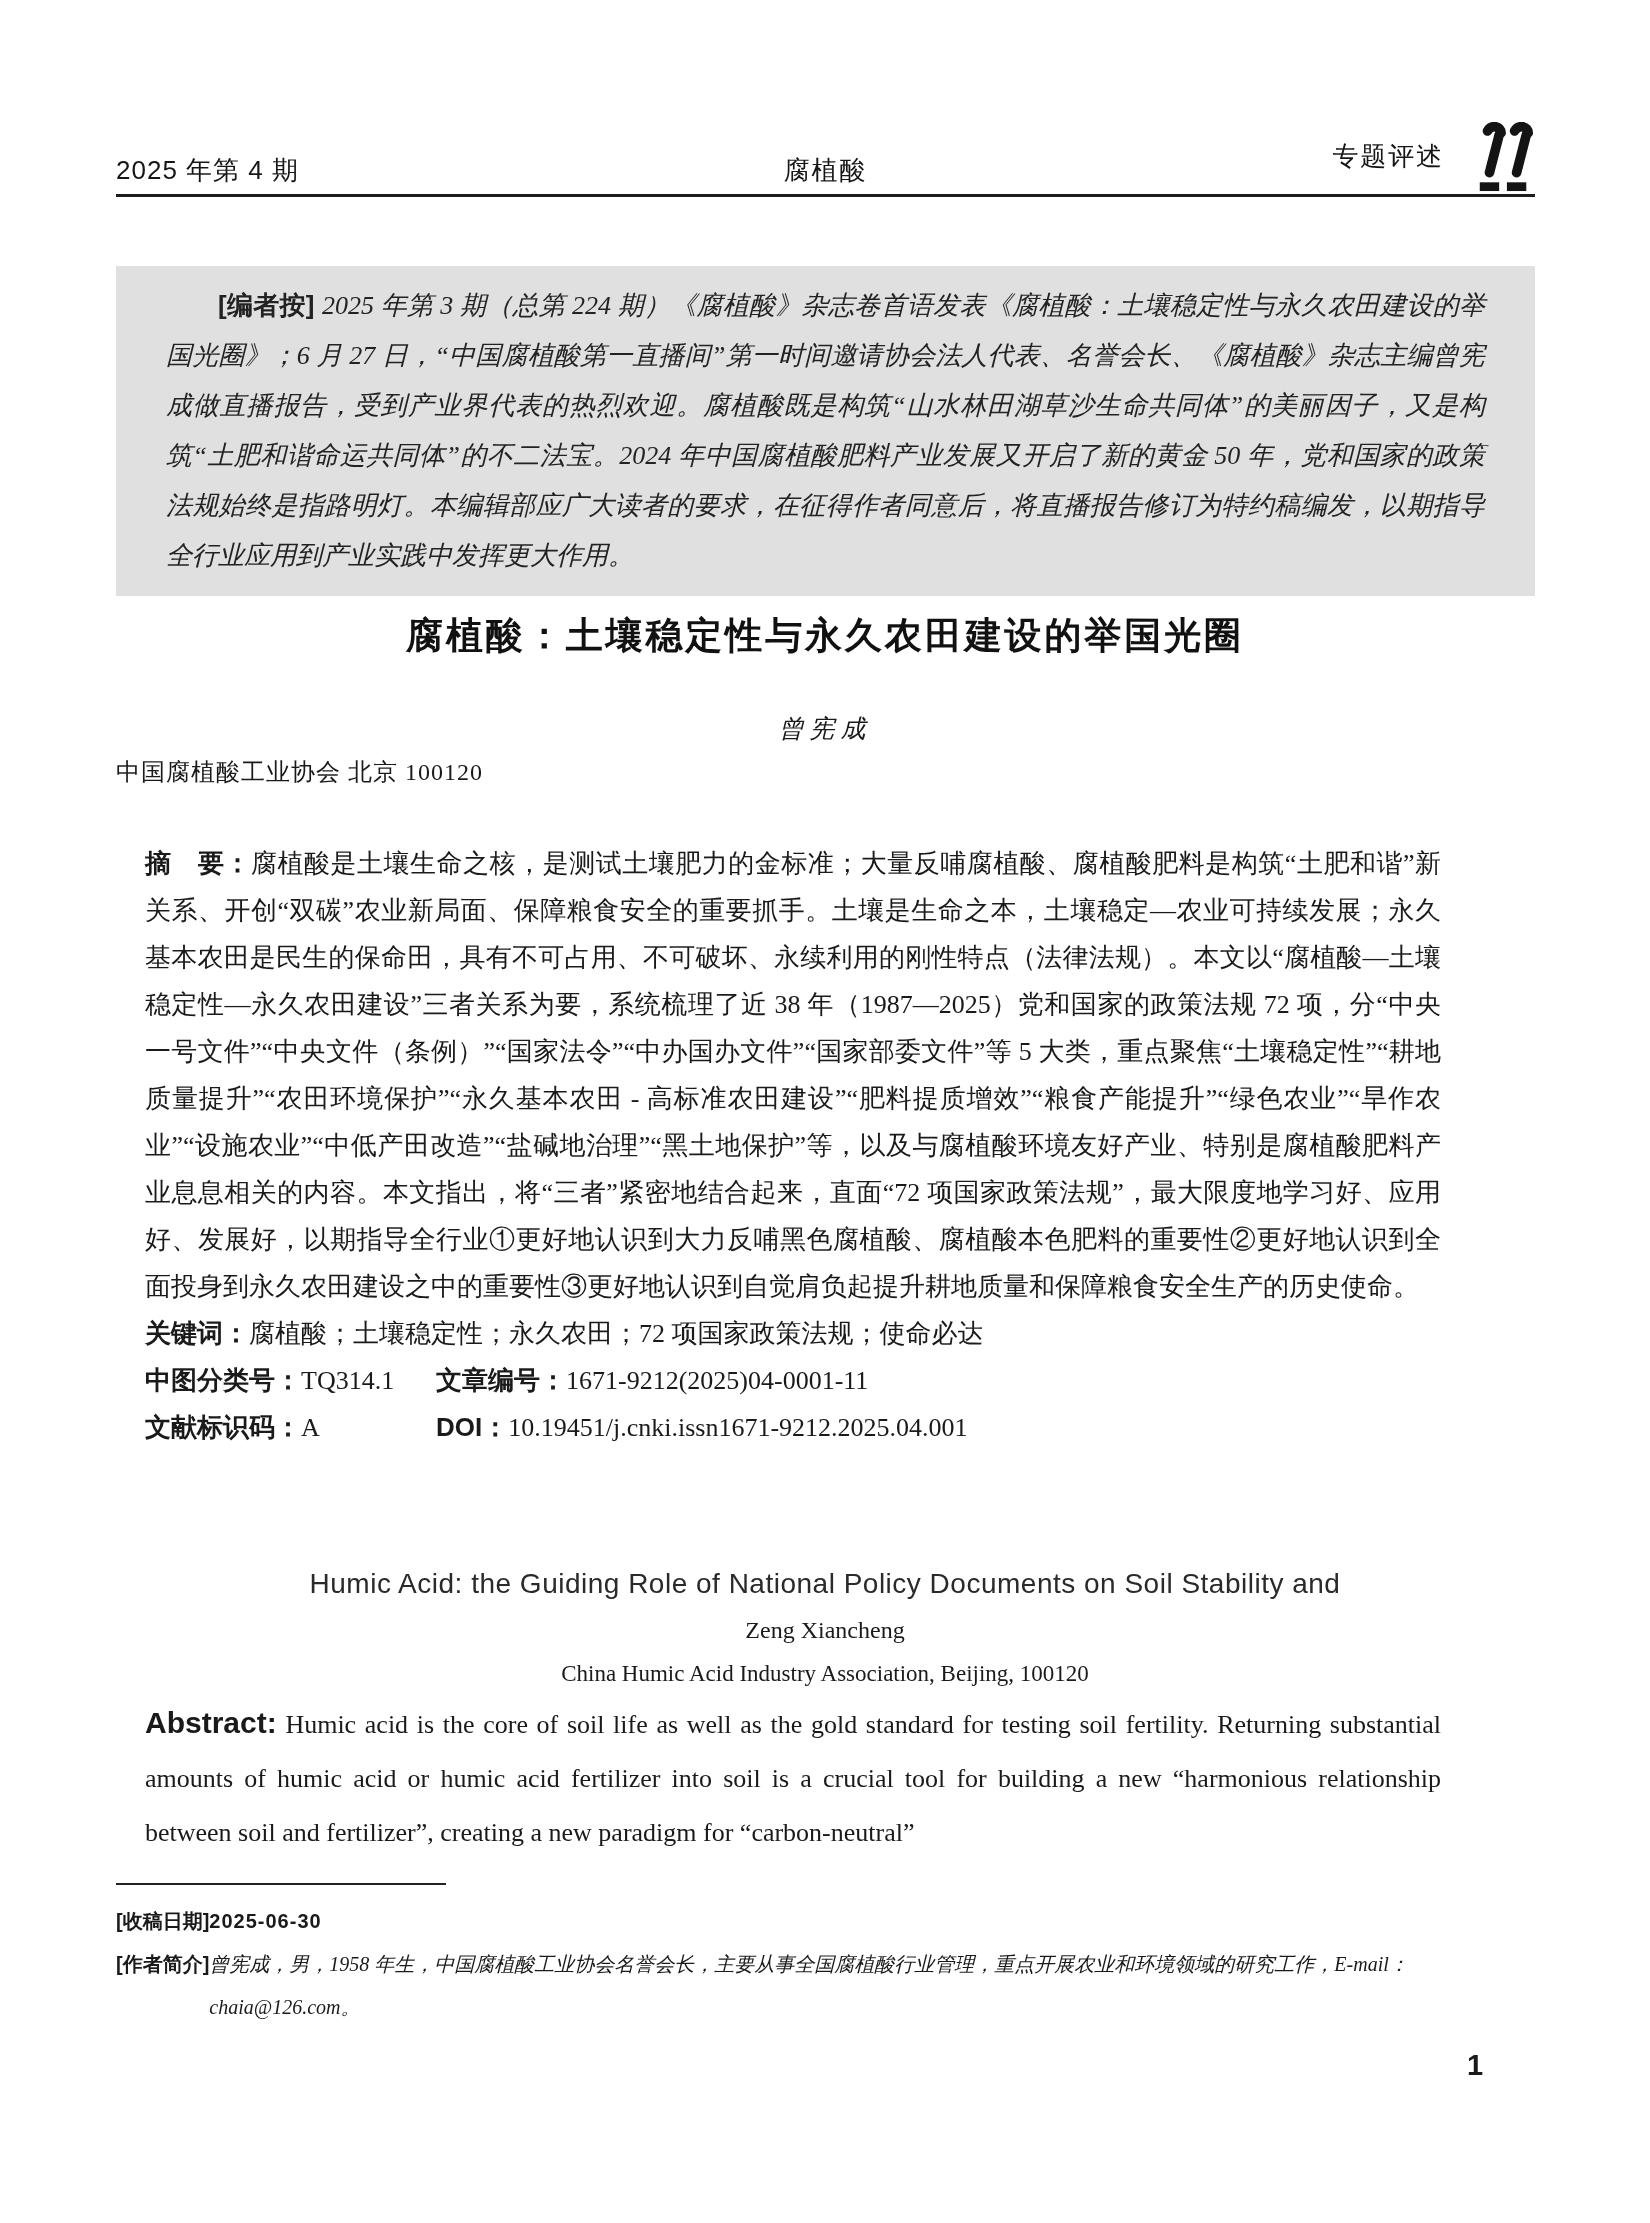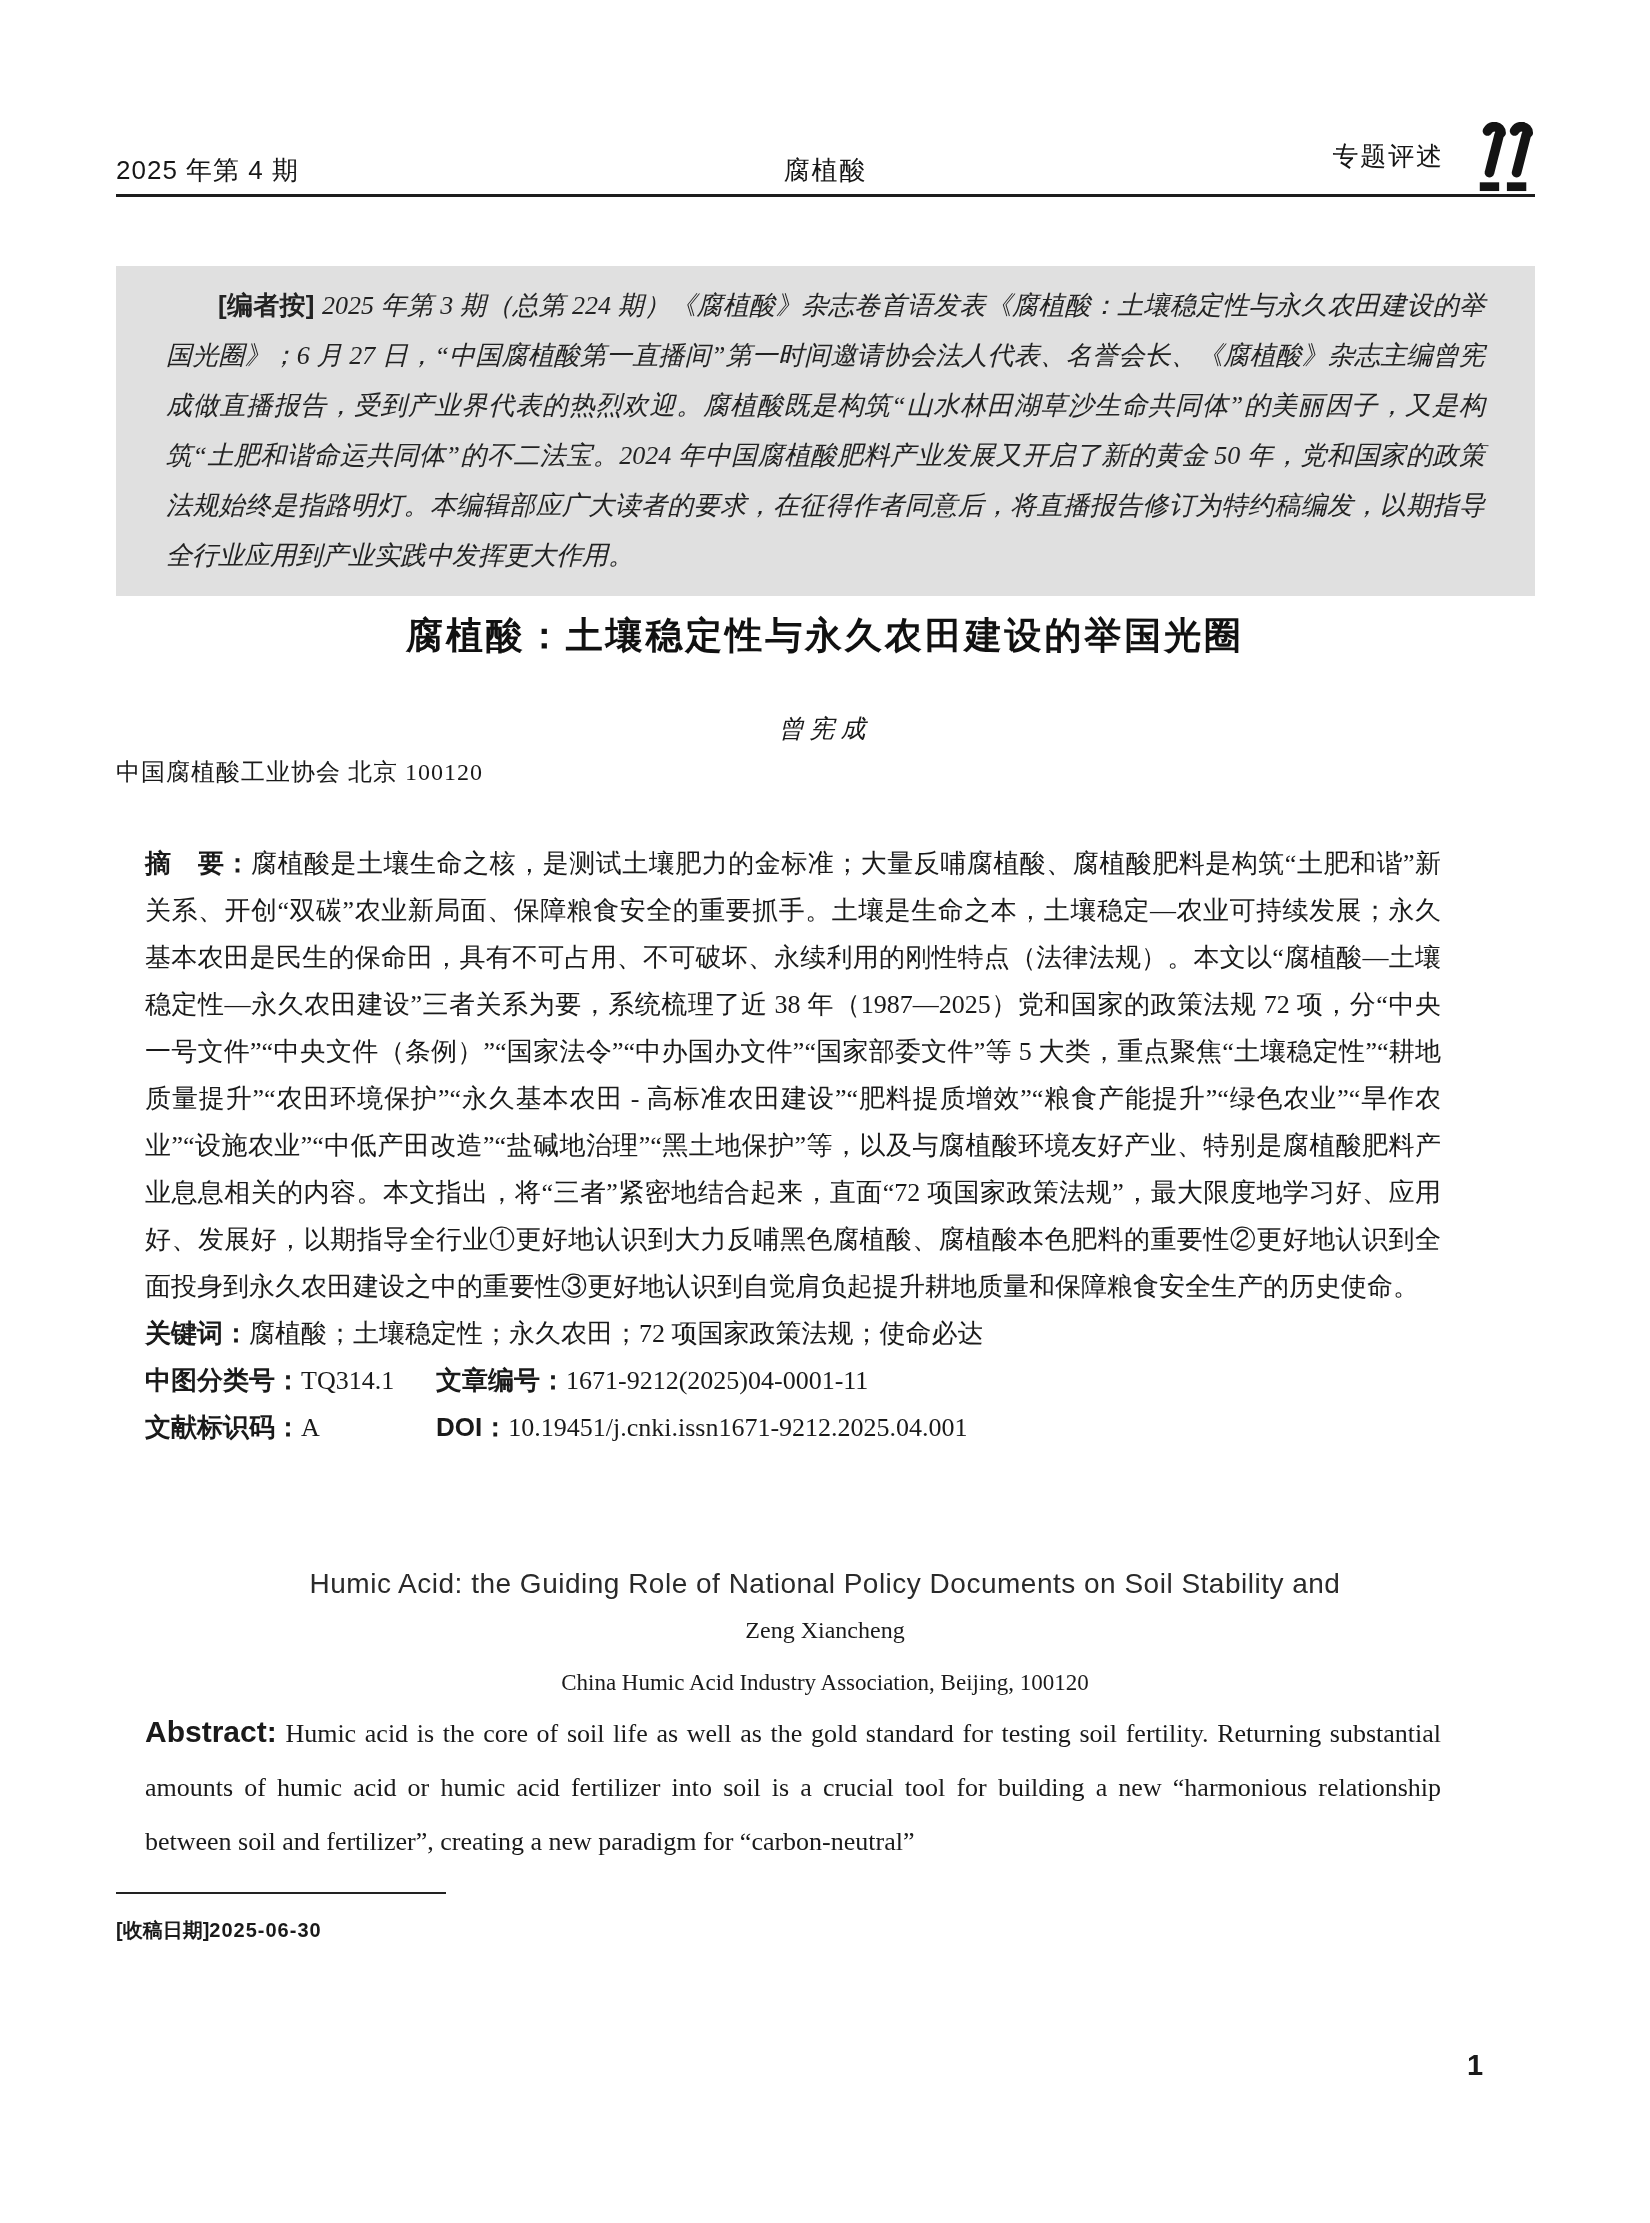--- a/index.html
+++ b/index.html
@@ -117,21 +117,21 @@
     color: #2a2a2a;
     letter-spacing: 0.5px;
   }
   .en-author {
     margin-top: 7px;
     text-align: center;
     font-size: 24px;
     line-height: 35px;
   }
   .en-affil {
-    margin-top: 18px;
+    margin-top: 9px;
     text-align: center;
     font-size: 23px;
     line-height: 33px;
   }
   .en-abstract {
     margin: 5.8px 93px 0 29px;
     font-size: 26px;
     line-height: 54px;
     text-align: justify;
   }
@@ -220,20 +220,24 @@
       <p class="en-abstract"><span class="blabel">Abstract:</span> <span>Humic acid is the core of soil life as well as the gold standard for testing soil fertility. Returning substantial amounts of humic acid or humic acid fertilizer into soil is a crucial tool for building a new “harmonious relationship between soil and fertilizer”, creating a new paradigm for “carbon-neutral”</span></p>
     </div>
 
     <div class="fn-rule"></div>
 
     <div class="footnotes">
       <div class="fn-row">
         <span class="blabel">[收稿日期] </span>
           <span class="fn-date">2025-06-30</span>
       </div>
+      <div class="fn-row">
+        <span class="blabel">[作者简介] </span>
+          <span class="fn-bio">曾宪成，男，1958 年生，中国腐植酸工业协会名誉会长，主要从事全国腐植酸行业管理，重点开展农业和环境领域的研究工作，E-mail：chaia@126.com。</span>
+      </div>
     </div>
 
   </div>
 
   <div class="page-num">1</div>
 
 </div>
 
 
 </body></html>

